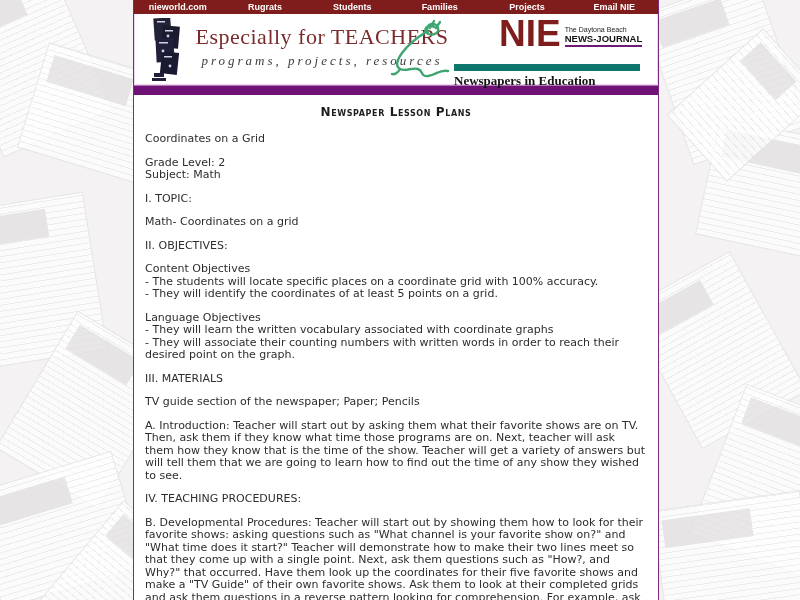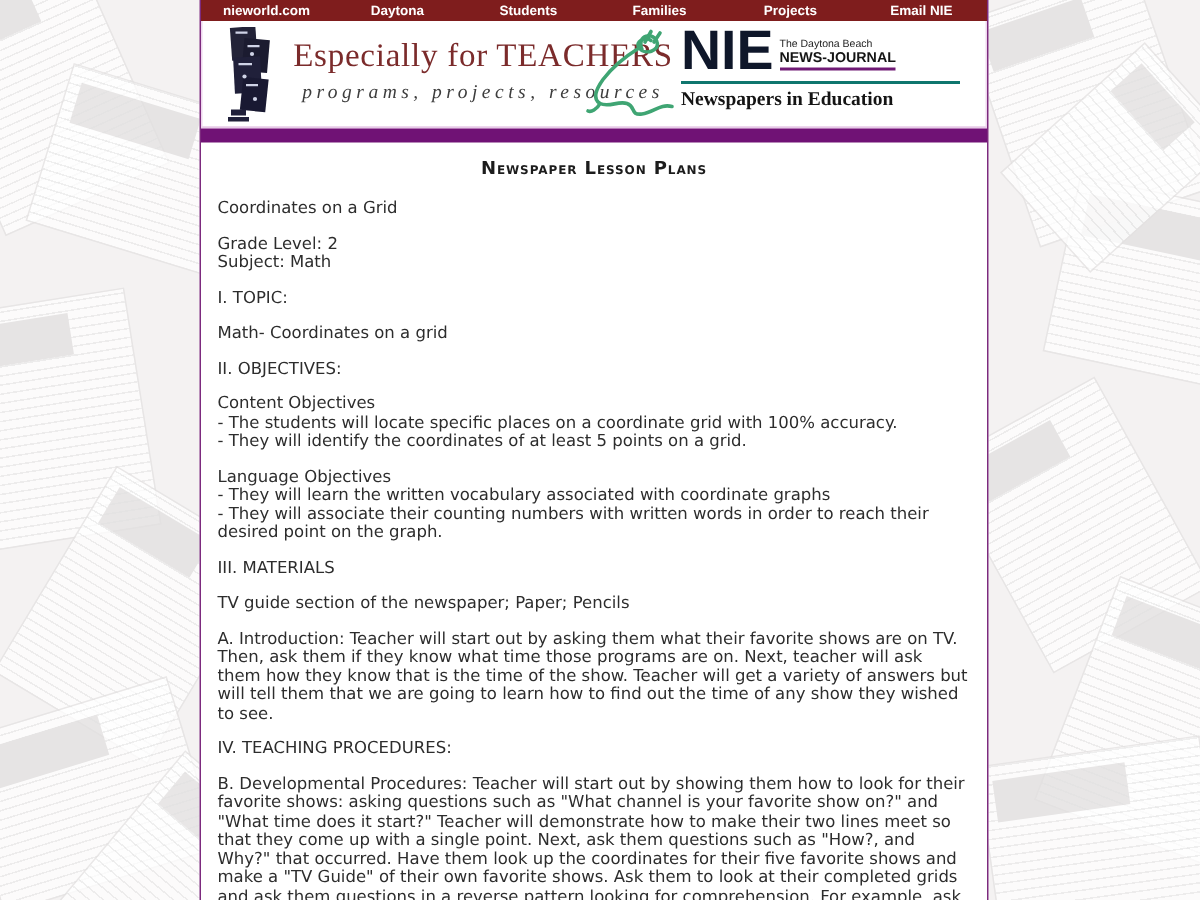--- a/index.html
+++ b/index.html
@@ -65,30 +65,30 @@
   }
   .brand-subtitle {
     font-family: "Liberation Serif", "DejaVu Serif", serif;
     font-size: 13px; color: #3d3d3d; letter-spacing: 3px; margin-top: 3px; white-space: nowrap; font-style: italic;
   }
   .nie-logo { position: absolute; right: 18px; top: 3px; width: 186px; }
   .nie-row { display: flex; align-items: flex-start; }
   .nie-scribble { position: absolute; left: -64px; top: 2px; }
   .nie-acronym {
     font-family: "Liberation Sans", sans-serif; font-weight: bold; font-size: 37px;
-    line-height: 34px; color: #0f172a; letter-spacing: 0;
+    line-height: 34px; color: #7f1d1d; letter-spacing: 0; margin-left: 45px;
   }
   .nie-paper { margin-left: 4px; margin-top: 9px; }
   .nie-paper-line1 { font-size: 7px; color: #222; white-space: nowrap; font-family: "Liberation Sans", sans-serif; }
   .nie-paper-line2 {
     font-size: 9.5px; font-weight: bold; color: #141414; white-space: nowrap;
     font-family: "Liberation Sans", sans-serif; border-bottom: 2px solid #701a75; padding-bottom: 1px;
   }
   .nie-tagline {
-    margin-top: 3px; border-top: 2px solid #0f766e; padding-top: 2px;
+    margin-top: 13px; border-top: 7px solid #0f766e; padding-top: 2px;
     font-family: "Liberation Serif", "DejaVu Serif", serif; font-weight: bold;
     font-size: 13px; color: #141414; white-space: nowrap; text-align: left;
   }
 
   
   .separator-bar { height: 10px; background: #701275; border-top: 1px solid #b678b8; }
 
   
   .lesson-main { padding: 7px 11px 0 11px; color: #2d2d2d; }
   .lesson-heading {
@@ -114,21 +114,21 @@
   <div class="paper"></div>
   <div class="paper"></div>
   <div class="paper"></div>
   <div class="paper"></div>
 </div>
 
 <div class="content-column">
 
   <nav class="top-nav">
     <a href="#">nieworld.com</a>
-    <a href="#">Daytona</a>
+    <a href="#">Rugrats</a>
     <a href="#">Students</a>
     <a href="#">Families</a>
     <a href="#">Projects</a>
     <a href="#">Email NIE</a>
   </nav>
 
   <header class="site-header">
 
     <span class="stack-img">
       <svg width="40" height="64" viewBox="0 0 40 64">

